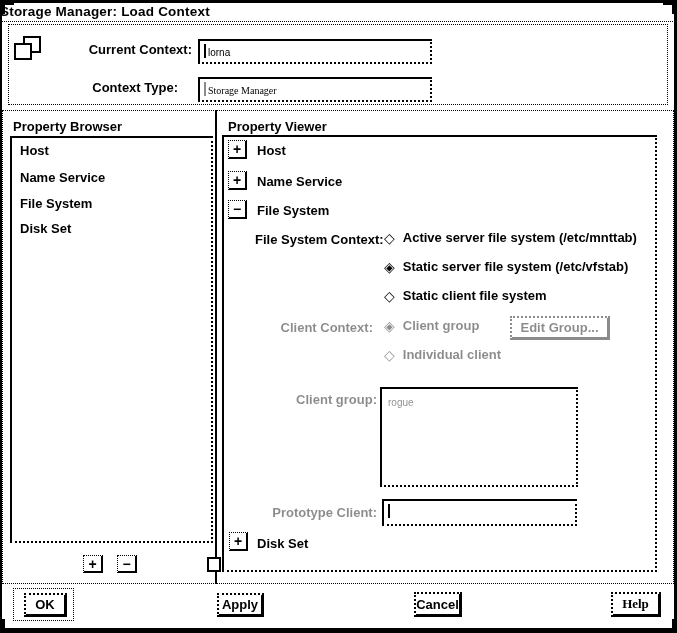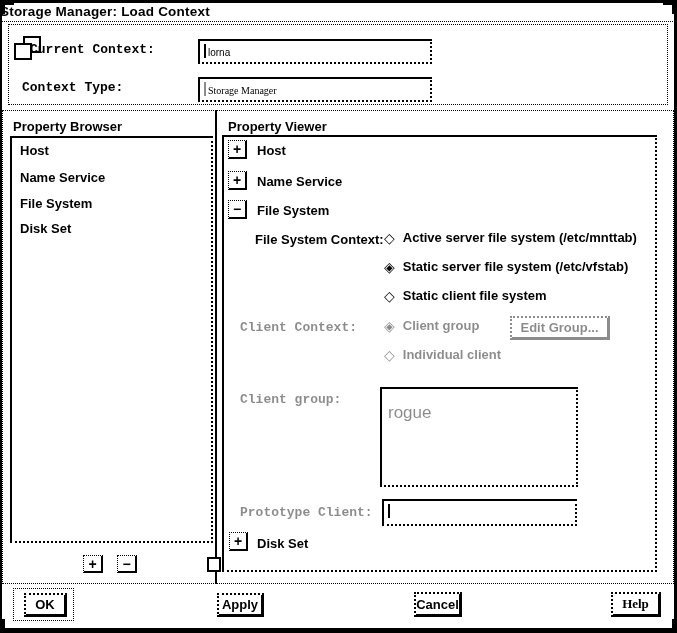--- a/index.html
+++ b/index.html
@@ -23,21 +23,21 @@
     border-bottom:3px solid #000;border-right:3px solid #000;
     display:flex;align-items:center;justify-content:center;
     font-size:13px;font-weight:bold;cursor:default;}
   .tree-btn{position:absolute;width:19px;height:19px;box-sizing:border-box;background:#fff;
     border-top:1px dotted #000;border-left:1px dotted #000;
     border-bottom:2px solid #000;border-right:2px solid #000;
     display:flex;align-items:center;justify-content:center;
     font-size:14px;font-weight:bold;line-height:1;}
   .default-ring{position:absolute;border:1px dotted #000;box-sizing:border-box;}
   .label{position:absolute;font-size:13px;white-space:nowrap;line-height:16px;}
-  .rlabel{font-family:Liberation Mono, monospace;}
+  .rlabel{text-align:right;}
   .field{position:absolute;box-sizing:border-box;background:#fff;
     border-top:2px solid #000;border-left:2px solid #000;
     border-bottom:2px dotted #000;border-right:2px dotted #000;
     padding:3px 4px;font-size:10px;font-weight:normal;white-space:nowrap;overflow:hidden;}
   .caret{display:inline-block;width:2px;height:14px;background:#000;vertical-align:-2px;margin-right:2px;}
   .radio{position:absolute;font-size:13px;white-space:nowrap;display:flex;align-items:center;line-height:16px;}
   .diamond{font-family:"DejaVu Sans",sans-serif;font-size:14px;margin-right:8px;}
   .list-item{position:absolute;left:20px;font-size:13px;line-height:16px;white-space:nowrap;cursor:default;}
   .dim{opacity:.45;}
   .divider{position:absolute;background:#000;}
@@ -78,21 +78,21 @@
 
   <div class="panel-dotted" style="left:8px;top:24px;width:660px;height:81px;"></div>
   <div class="copy-icon" style="left:14px;top:36px;width:26px;height:24px;">
     <div class="back"></div>
       <div class="front"></div>
   </div>
   <div class="label rlabel" style="left:30px;top:42px;width:162px;">Current Context:</div>
   <div class="field" style="left:198px;top:39px;width:234px;height:25px;">
     <span class="caret"></span><span>lorna</span>
   </div>
-  <div class="label rlabel" style="left:22px;top:80px;width:162px;">Context Type:</div>
+  <div class="label rlabel" style="left:16px;top:80px;width:162px;">Context Type:</div>
   <div class="field" style="left:198px;top:77px;width:234px;height:25px;font-family:Liberation Serif, serif;">
     <span class="caret dim"></span><span>Storage Manager</span>
   </div>
 
   <div class="panel-dotted" style="left:2px;top:110px;width:672px;height:474px;"></div>
 
   <div class="label" style="left:13px;top:119px;">Property Browser</div>
   <div class="sunken" style="left:10px;top:136px;width:203px;height:407px;"></div>
   <div class="list-item" style="top:143px;">Host</div>
   <div class="list-item" style="top:170px;">Name Service</div>
@@ -134,21 +134,21 @@
     <span>Client group</span>
   </div>
   <div class="radio dim" style="left:384px;top:347px;">
     <span class="diamond">◇</span>
     <span>Individual client</span>
   </div>
   <div class="btn dim" style="left:510px;top:316px;width:100px;height:24px;">Edit Group...</div>
 
   <div class="label rlabel dim" style="left:240px;top:392px;width:137px;">Client group:</div>
   <div class="sunken" style="left:380px;top:387px;width:198px;height:100px;">
-    <div class="dim" style="padding:14px 6px;font-size:17px;font-weight:normal;">rogue</div>
+    <div class="dim" style="padding:8px 6px;font-size:10px;font-weight:normal;">rogue</div>
   </div>
 
   <div class="label rlabel dim" style="left:240px;top:505px;width:137px;">Prototype Client:</div>
   <div class="field" style="left:382px;top:499px;width:195px;height:27px;">
     <span class="caret"></span><span></span>
   </div>
 
   <div class="tree-btn" style="left:229px;top:532px;">+</div>
   <div class="label" style="left:257px;top:536px;">Disk Set</div>
 

